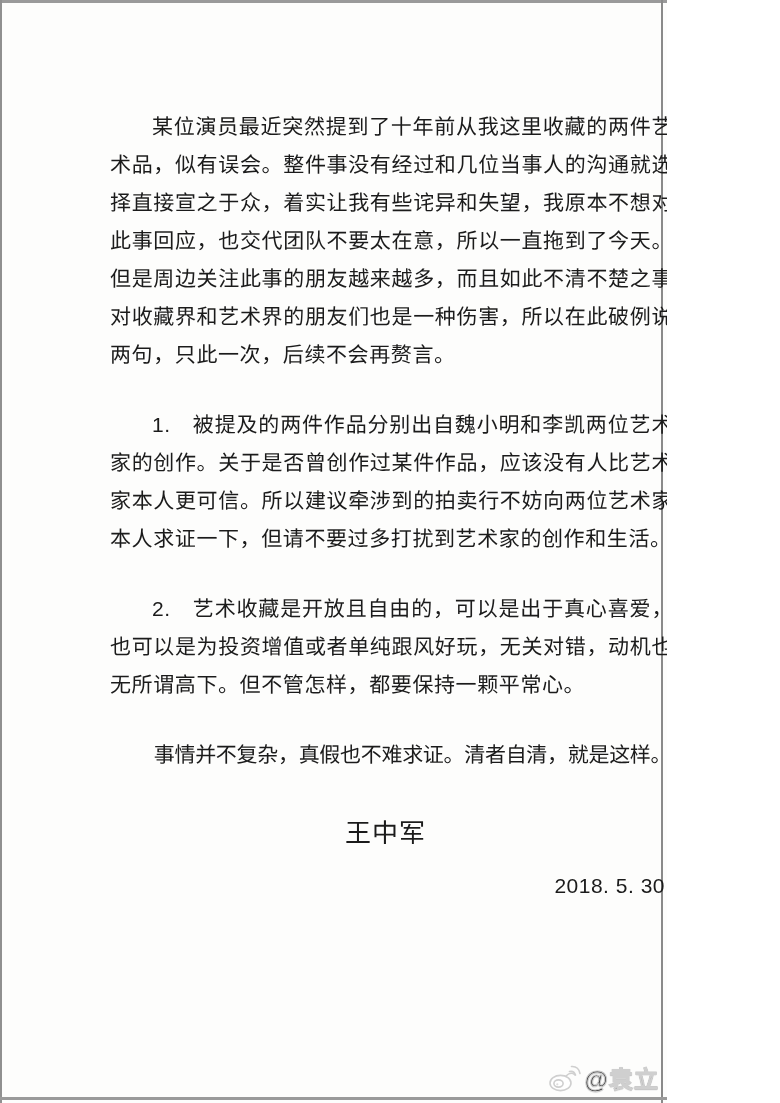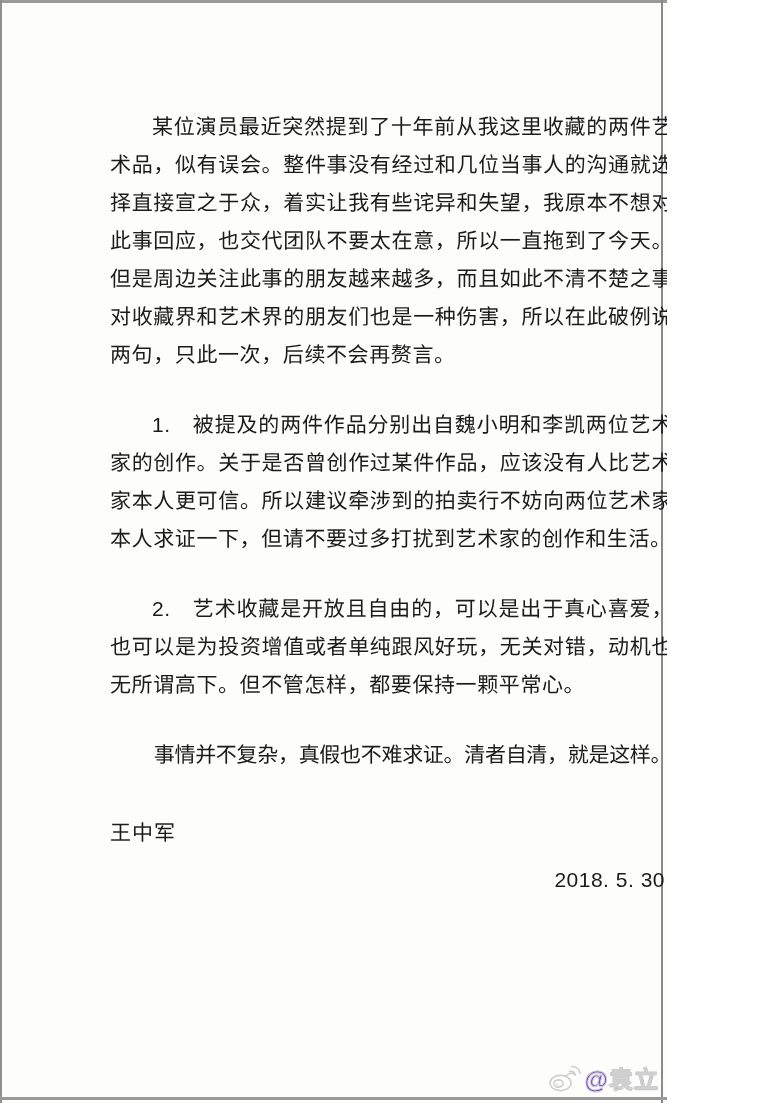--- a/index.html
+++ b/index.html
@@ -43,28 +43,28 @@
   .para.compact {
     letter-spacing: -0.3px;
     white-space: nowrap;
     text-align: center;
     margin-bottom: 0;
   }
   .item-number { display: inline; }
 
   .sig-block { margin-top: 40px; }
   .sig-line {
-    font-size: 21px;
+    font-size: 26px;
     line-height: 38px;
     letter-spacing: 1px;
-    text-align: left;
+    text-align: center;
     padding-right: 12px;
   }
   .date-line {
-    margin-top: 9px;
+    margin-top: 15px;
     font-size: 21px;
     line-height: 38px;
     letter-spacing: 0.5px;
     text-align: right;
     padding-right: 8px;
     font-family: "Liberation Sans", "DejaVu Sans", sans-serif;
   }
 
   
   .watermark {
@@ -73,21 +73,21 @@
     bottom: 8px;
     display: flex;
     align-items: center;
     gap: 3px;
     pointer-events: none;
   }
   .wm-text {
     font-size: 24px;
     font-weight: bold;
     letter-spacing: 1px;
-    color: #6d28d9;
+    color: #404040;
     -webkit-text-stroke: 1px #cfcfcf;
     text-shadow: 0 0 1px #c8c8c8, 0 1px 1px #dddddd;
   }
   .wm-icon svg { display: block; }
 </style>
 </head>
 <body>
 
 <div class="screen">
   <div class="edge edge-top"></div>

